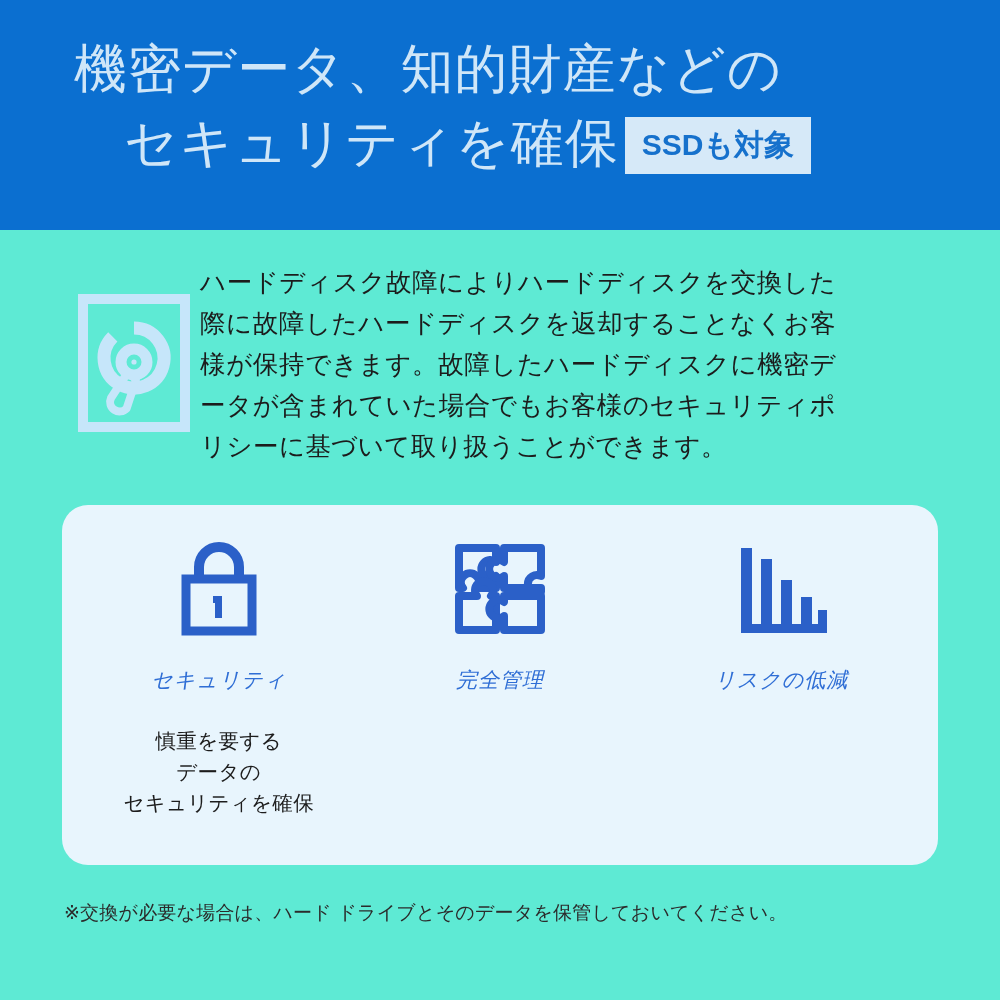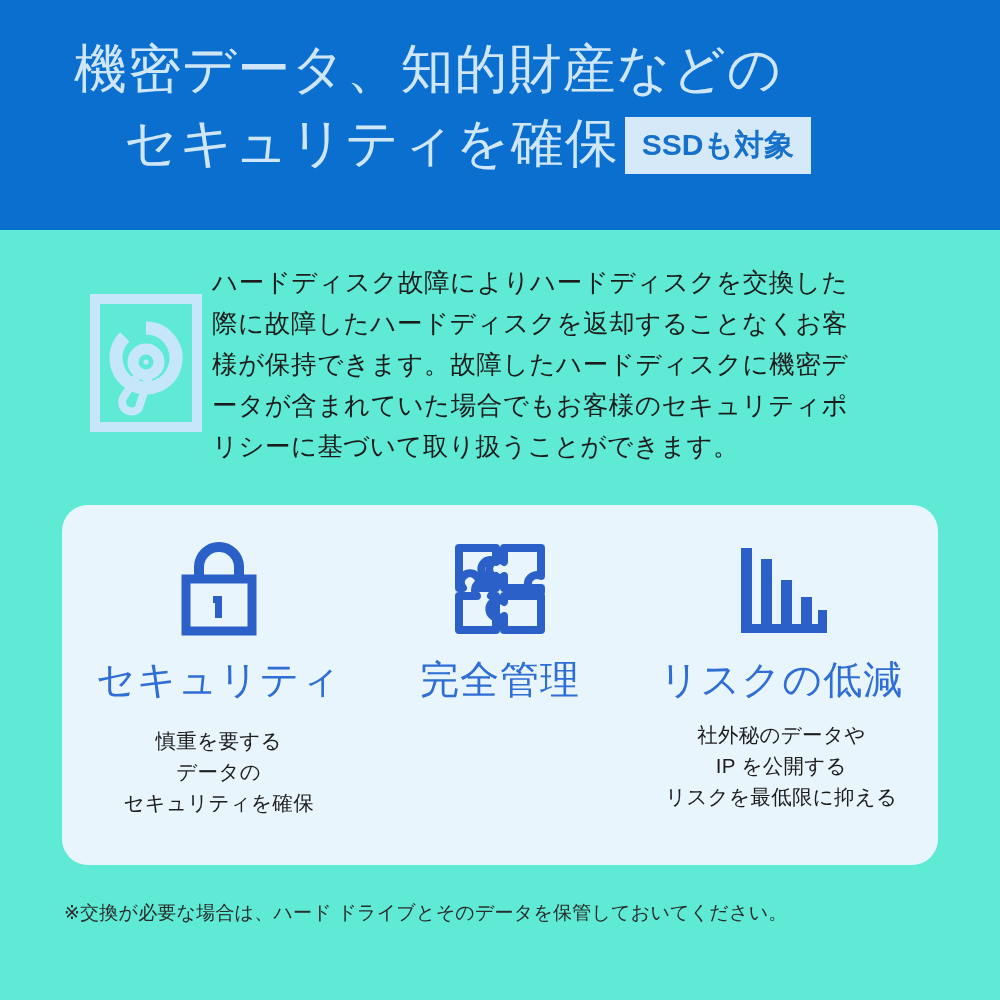--- a/index.html
+++ b/index.html
@@ -68,21 +68,20 @@
   }
 
   
   .intro {
     position: absolute;
     left: 0;
     top: 262px;
     width: 888px;
     display: flex;
     align-items: flex-start;
-    padding-left: 12px;
   }
   .hdd-icon-wrap {
     width: 200px;
     padding-left: 78px;
     padding-top: 32px;
     box-sizing: border-box;
     flex: 0 0 200px;
   }
   .intro-text {
     flex: 1 1 auto;
@@ -121,25 +120,26 @@
     box-sizing: border-box;
   }
   .card-icon {
     height: 104px;
     display: flex;
     align-items: center;
     justify-content: center;
   }
   .card-title {
     color: #2f6ed5;
-    font-size: 39px;
+    font-size: 21px;
     line-height: 38px;
     letter-spacing: 1px;
     margin-top: 18px;
     white-space: nowrap;
+    font-style: italic;
   }
   .card-body {
     color: #1c1c1c;
     font-size: 20.5px;
     line-height: 31px;
     text-align: center;
     letter-spacing: 0.3px;
   }
   .card-1 .card-body { margin-top: 26px; }
   .card-2 .card-body { margin-top: 42px; }
@@ -237,25 +237,20 @@
                 <rect x="28" y="17" width="11" height="65"></rect>
                 <rect x="48" y="38" width="11" height="44"></rect>
                 <rect x="68" y="55" width="11" height="27"></rect>
                 <rect x="85" y="68" width="9" height="14"></rect>
                 <rect x="8" y="82" width="86" height="9"></rect>
               </g>
             </svg>
           </span>
         </div>
         <div class="card-title">リスクの低減</div>
-        <div class="card-body">
-          <div>社外秘のデータや</div>
-          <div>IP を公開する</div>
-          <div>リスクを最低限に抑える</div>
-        </div>
       </div>
 
     </div>
   </div>
 
   <div class="footnote">※交換が必要な場合は、ハード ドライブとそのデータを保管しておいてください。</div>
 
 </div>
 
 </body></html>

